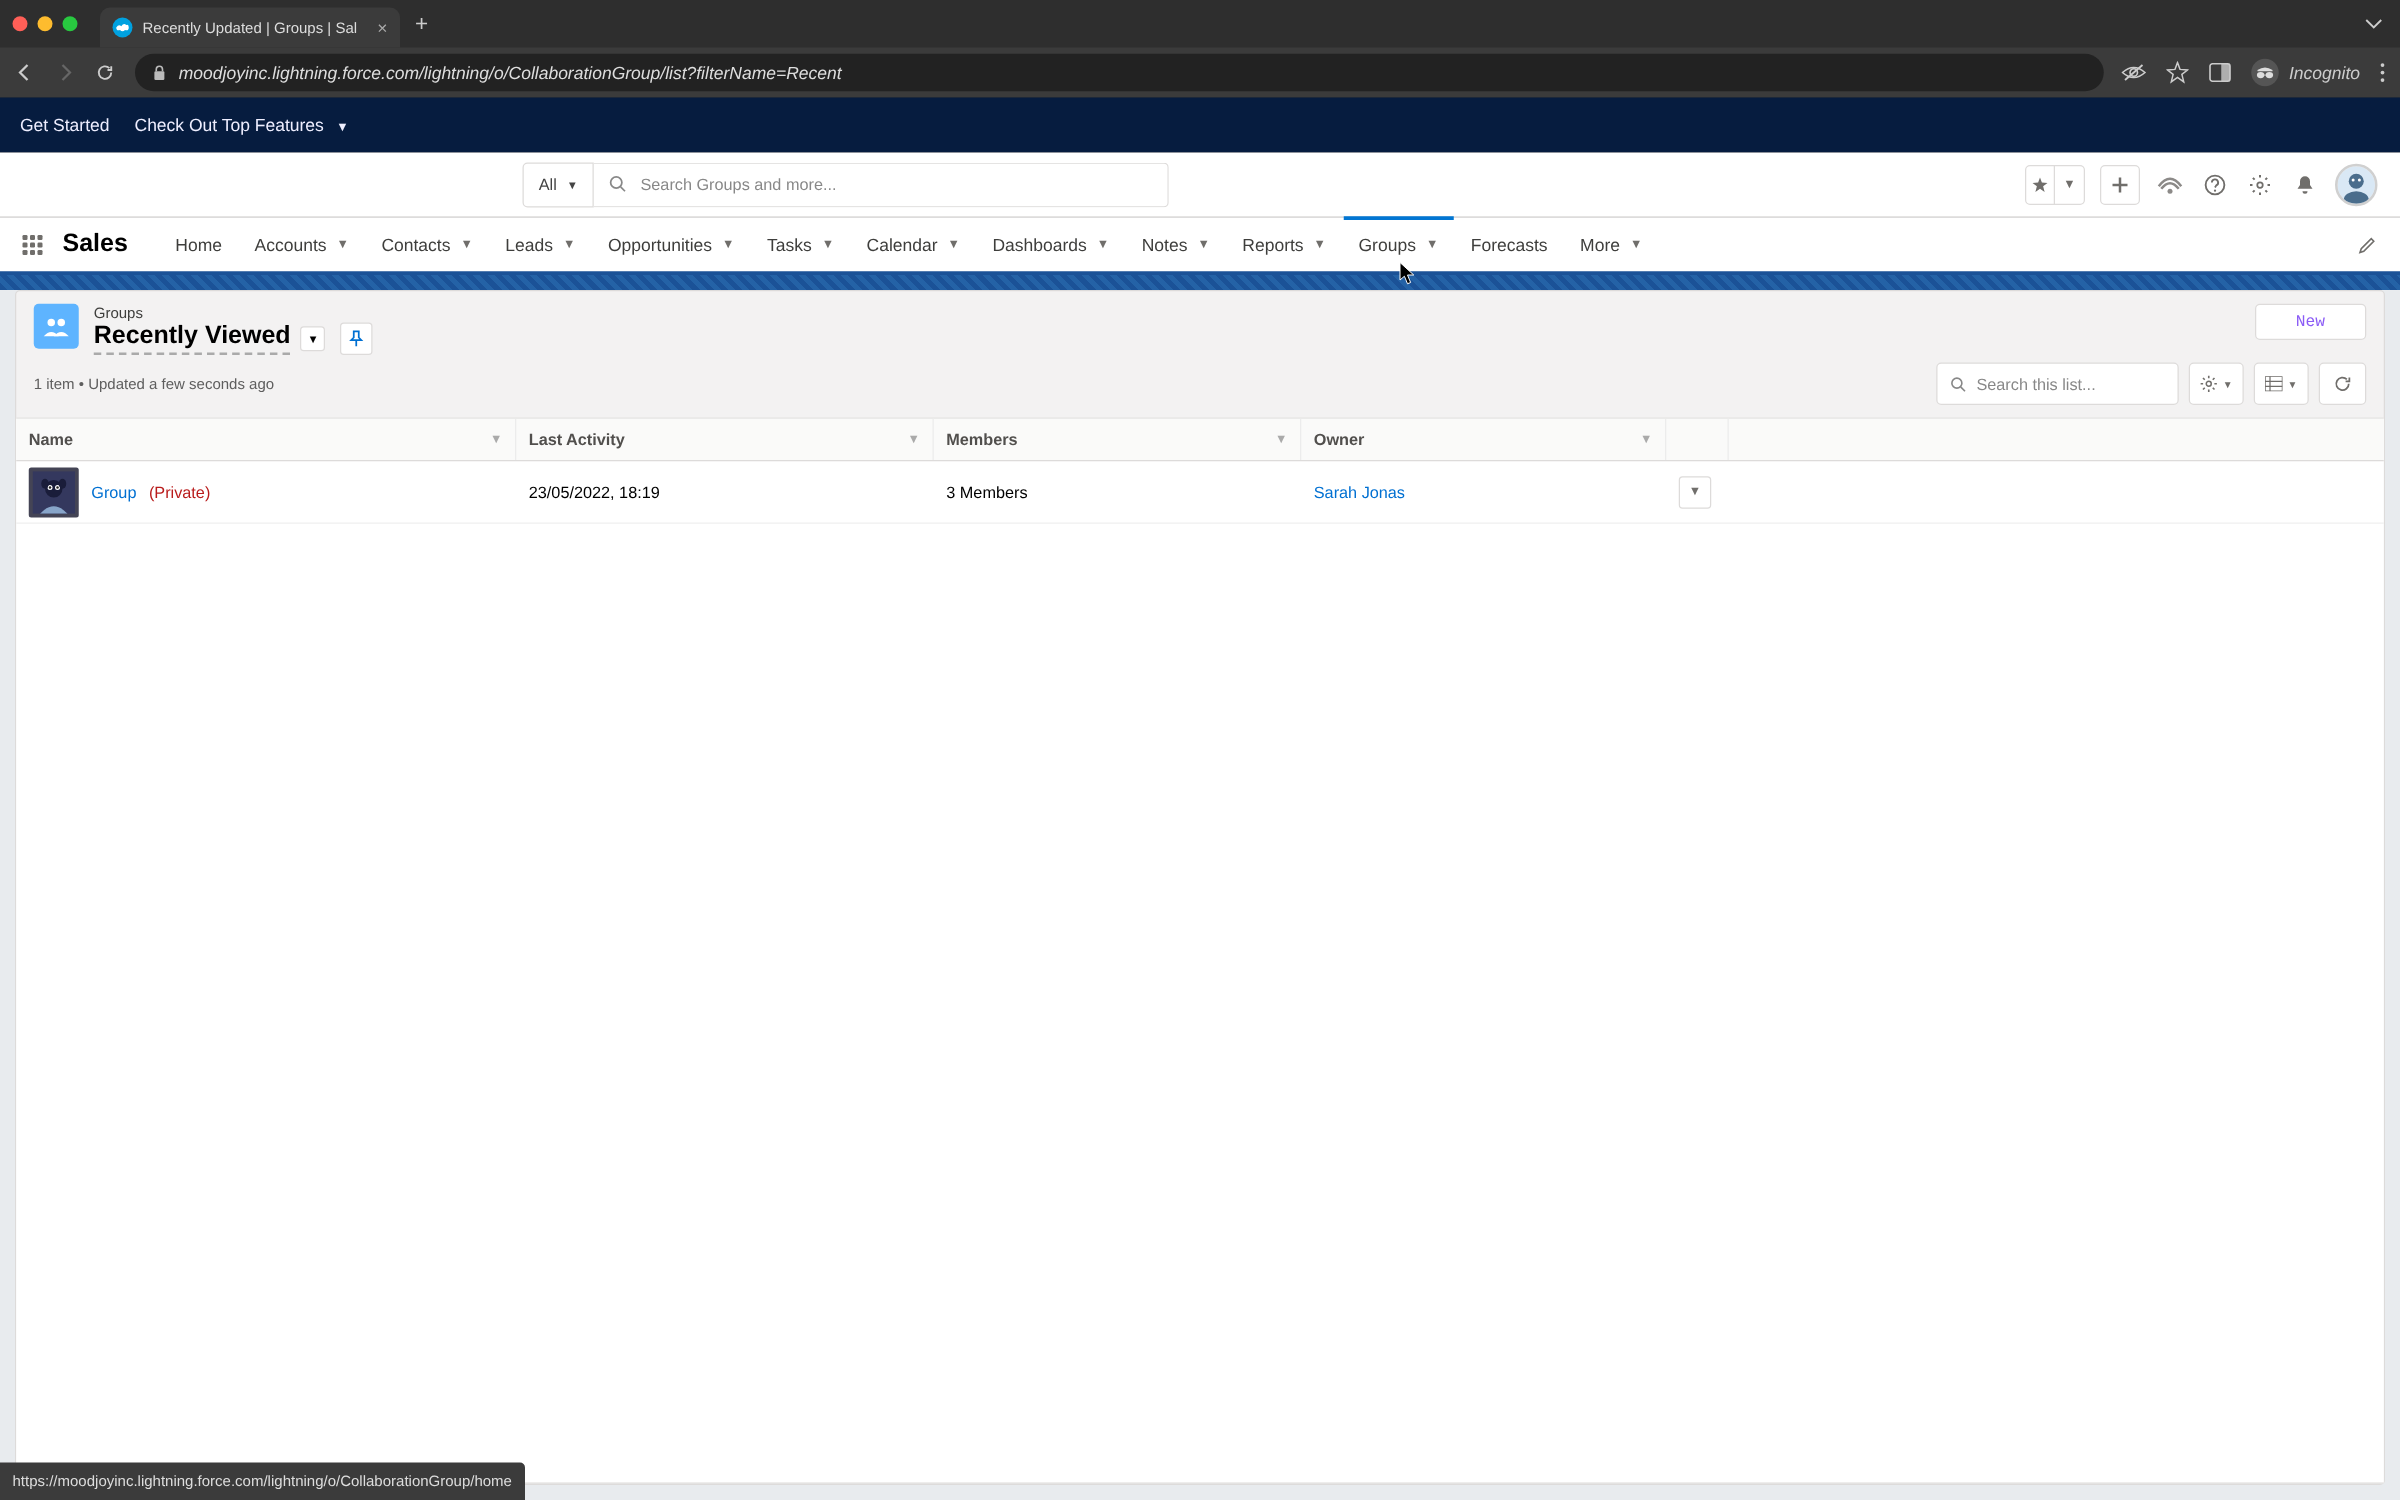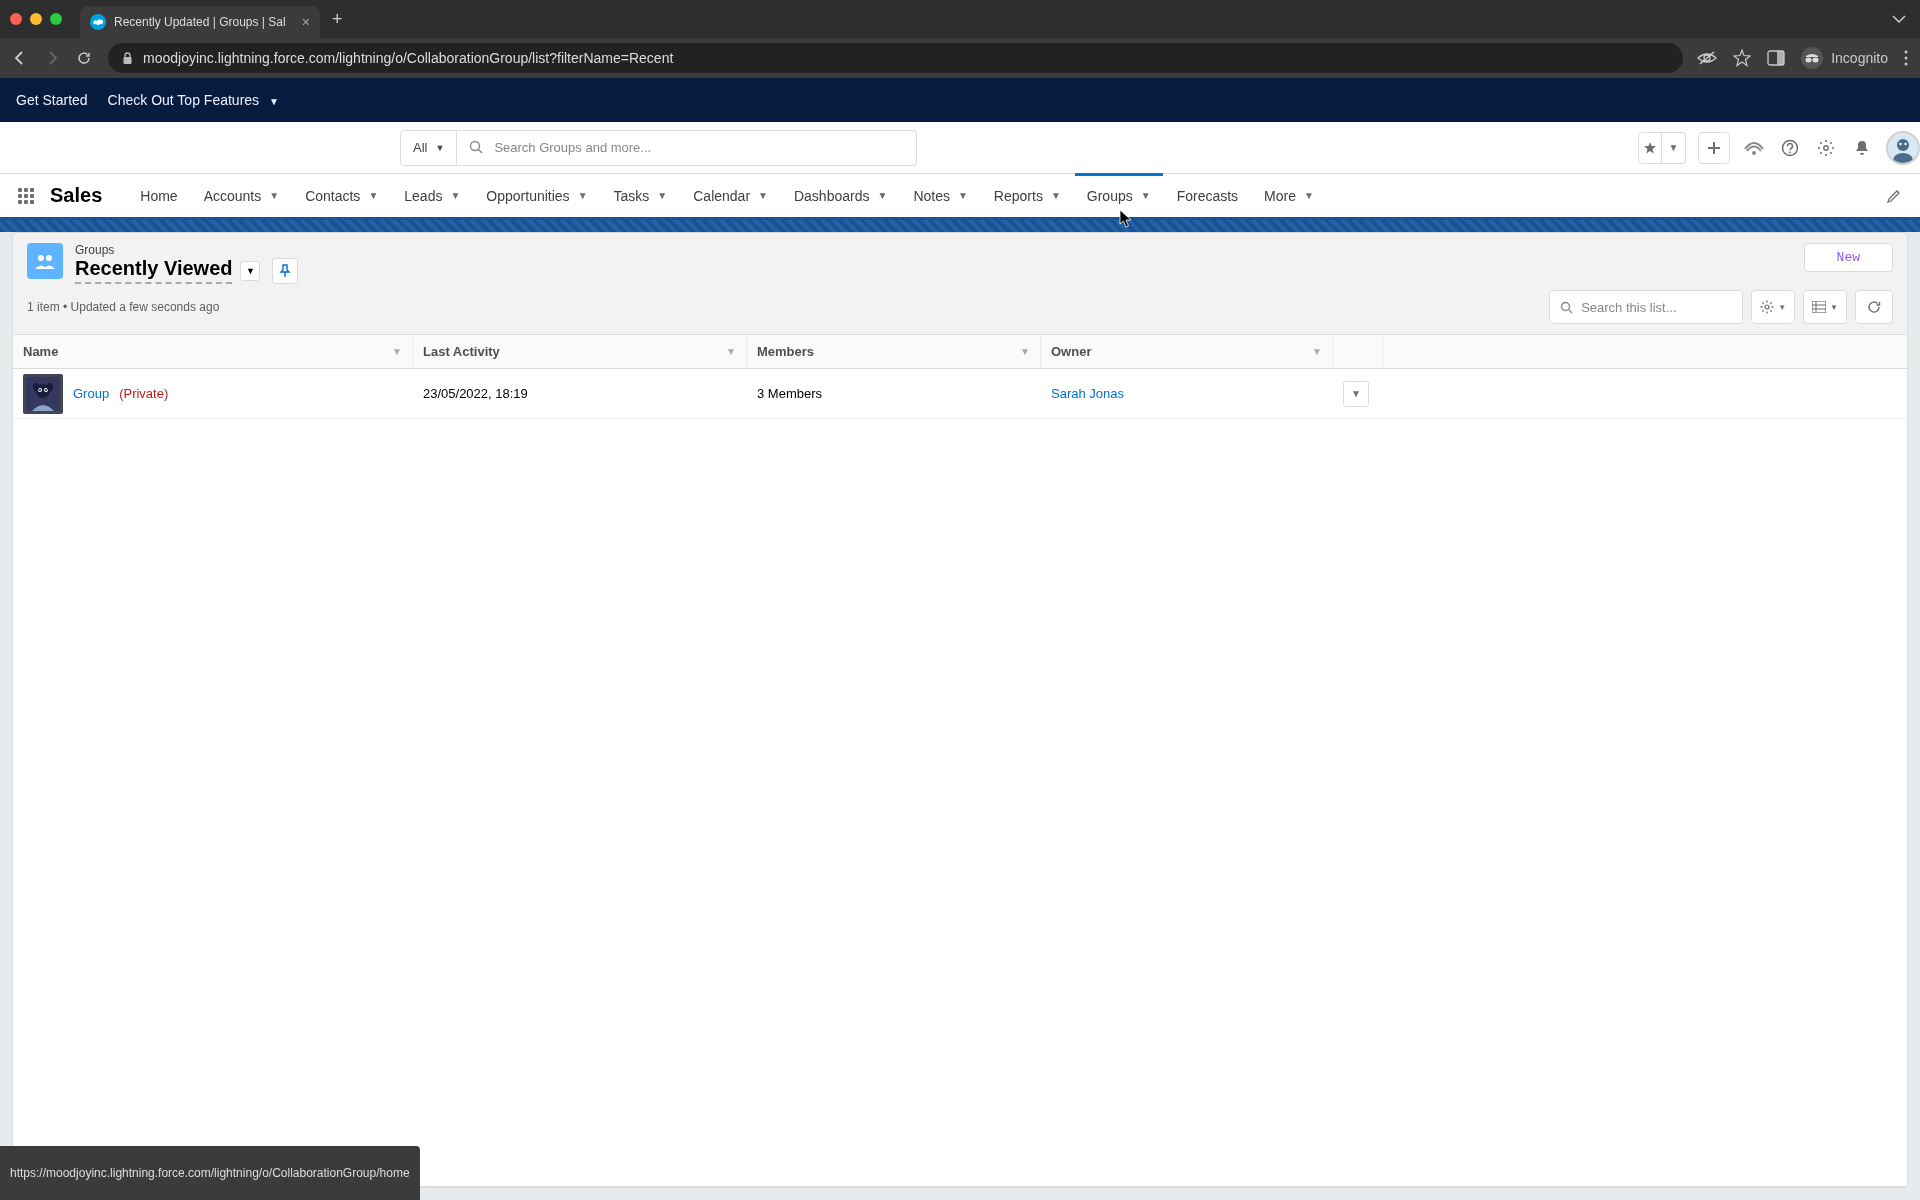--- a/index.html
+++ b/index.html
@@ -61,20 +61,21 @@
   .tab-close { color: #aaa; font-size: 14px; }
   .new-tab { color: #ccc; font-size: 18px; margin-left: 12px; }
   .tab-bar-end { margin-left: auto; margin-right: 14px; color: #ccc; }
   .address-bar {
     display: flex;
     align-items: center;
     height: 40px;
     background: #3b3b3b;
     padding: 0 12px;
     gap: 14px;
+    font-style: italic;
   }
   .nav-btn { color: #bbb; font-size: 16px; width: 18px; text-align: center; }
   .nav-btn.disabled { color: #666; }
   .url-box {
     flex: 1;
     display: flex;
     align-items: center;
     background: #222;
     border-radius: 20px;
     height: 30px;
@@ -109,21 +110,21 @@
     font-weight: 500;
     font-size: 13px;
   }
 
   
   .global-header {
     background: #fff;
     height: 52px;
     display: flex;
     align-items: center;
-    padding: 0 0;
+    padding: 0 18px;
     gap: 22px;
     border-bottom: 1px solid var(--border);
   }
   .search-group {
     margin-left: 400px;
     display: flex;
     align-items: center;
     height: 36px;
   }
   .search-scope {
@@ -328,21 +329,21 @@
     font-size: 10px; color: #706e6b;
     background:#fff;
   }
   
   .link-preview {
     position: absolute;
     bottom: 0; left: 0;
     background: #3b3b3b;
     color: #ddd;
     font-size: 12px;
-    padding: 20px 10px;
+    padding: 8px 10px;
     border-radius: 0 4px 0 0;
     margin-top: 37px;
   }
   .cursor {
     position: absolute;
     width: 16px; height: 20px;
     pointer-events: none;
   }
   svg { display: block; }
 </style>

